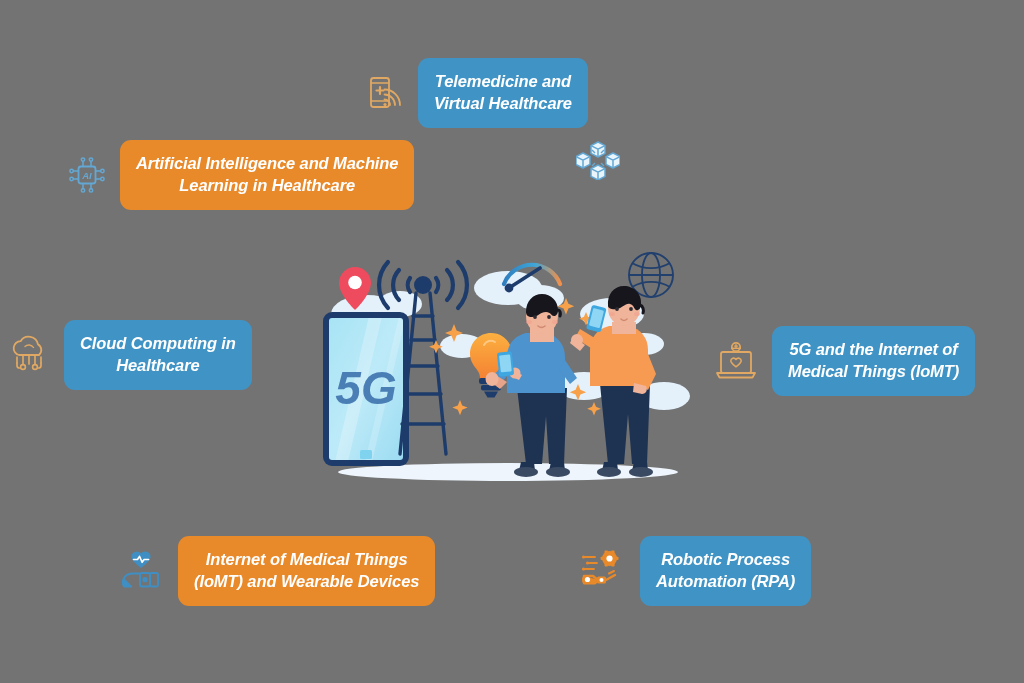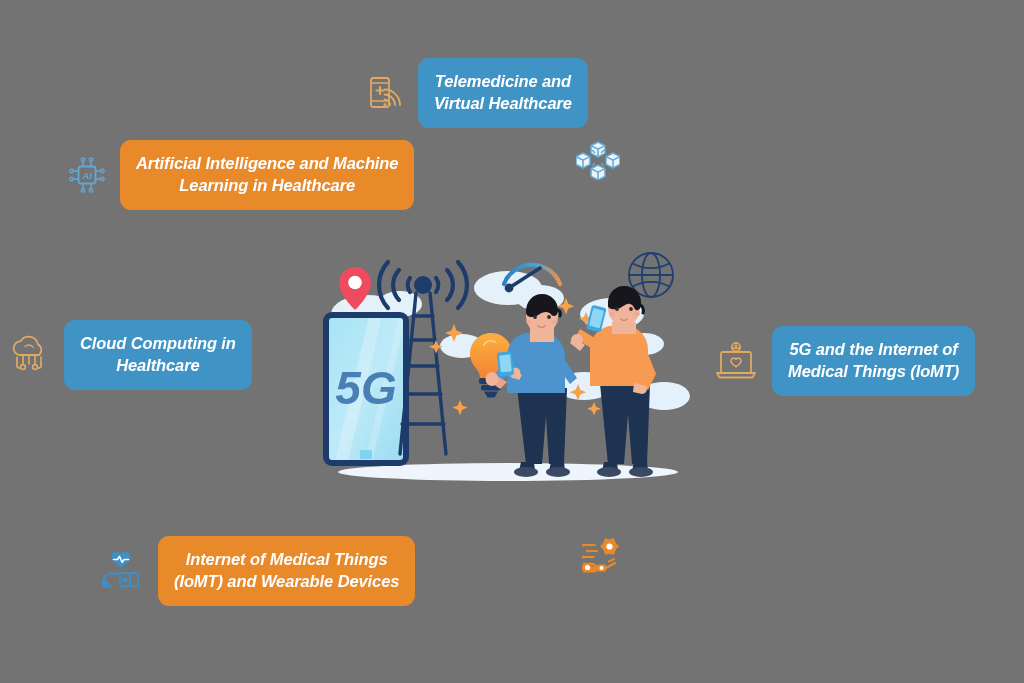--- a/index.html
+++ b/index.html
@@ -31,21 +31,21 @@
 
   .ico { flex: 0 0 auto; display: block; }
   .ico.left  { margin-right: 12px; }
 
   
   #g-telemed   { left: 366px; top: 58px; }
   #g-ai        { left: 66px;  top: 140px; }
   #g-block     { left: 576px; top: 136px; }
   #g-cloud     { left: 6px;   top: 320px; }
   #g-5g        { left: 712px; top: 320px; margin-top: 6px; }
-  #g-iomt      { left: 96px; top: 536px; justify-content: center; }
+  #g-iomt      { left: 116px; top: 536px; justify-content: center; }
   #g-rpa       { left: 578px; top: 536px; }
 
   #illus { position: absolute; left: 312px; top: 236px; width: 392px; height: 252px; }
 </style>
 </head>
 <body>
 
 <div id="canvas">
 
   <div class="label-group" id="g-telemed">
@@ -193,20 +193,22 @@
         <rect x="22.6" y="8.7" width="4" height="3.4" rx="0.8"></rect>
         <rect x="36.5" y="8.7" width="4" height="3.4" rx="0.8"></rect>
       </g>
       <path d="M6 28h9l5 4h8l9-5" fill="none" stroke="#e8892a" stroke-width="2.4" stroke-linecap="round" stroke-linejoin="round"></path>
       <path d="M6 28c-1.5 2-1.5 5.5 0 7.5h11l4-3.5" fill="#e8892a" stroke="#e8892a" stroke-width="1.8" stroke-linejoin="round"></path>
       <rect x="19" y="28.5" width="9" height="7" rx="1.5" fill="#e8892a"></rect>
       <circle cx="23.5" cy="32" r="2" fill="#ffffff"></circle>
       <circle cx="9.5" cy="31.5" r="2.6" fill="#ffffff"></circle>
       <path d="M31 25.5l5-2.5" stroke="#e8892a" stroke-width="2" stroke-linecap="round"></path>
     </svg>
+    <div class="pill blue">Robotic Process
+Automation (RPA)</div>
   </div>
 
   <svg id="illus" viewBox="0 0 392 252">
     <defs>
       <linearGradient id="screenGrad" x1="0" y1="0" x2="1" y2="1">
         <stop offset="0%" stop-color="#a8e4f5"></stop>
         <stop offset="50%" stop-color="#bdeaf8"></stop>
         <stop offset="100%" stop-color="#9cdcf2"></stop>
       </linearGradient>
       <linearGradient id="speedGrad" x1="0" y1="0" x2="1" y2="0">

